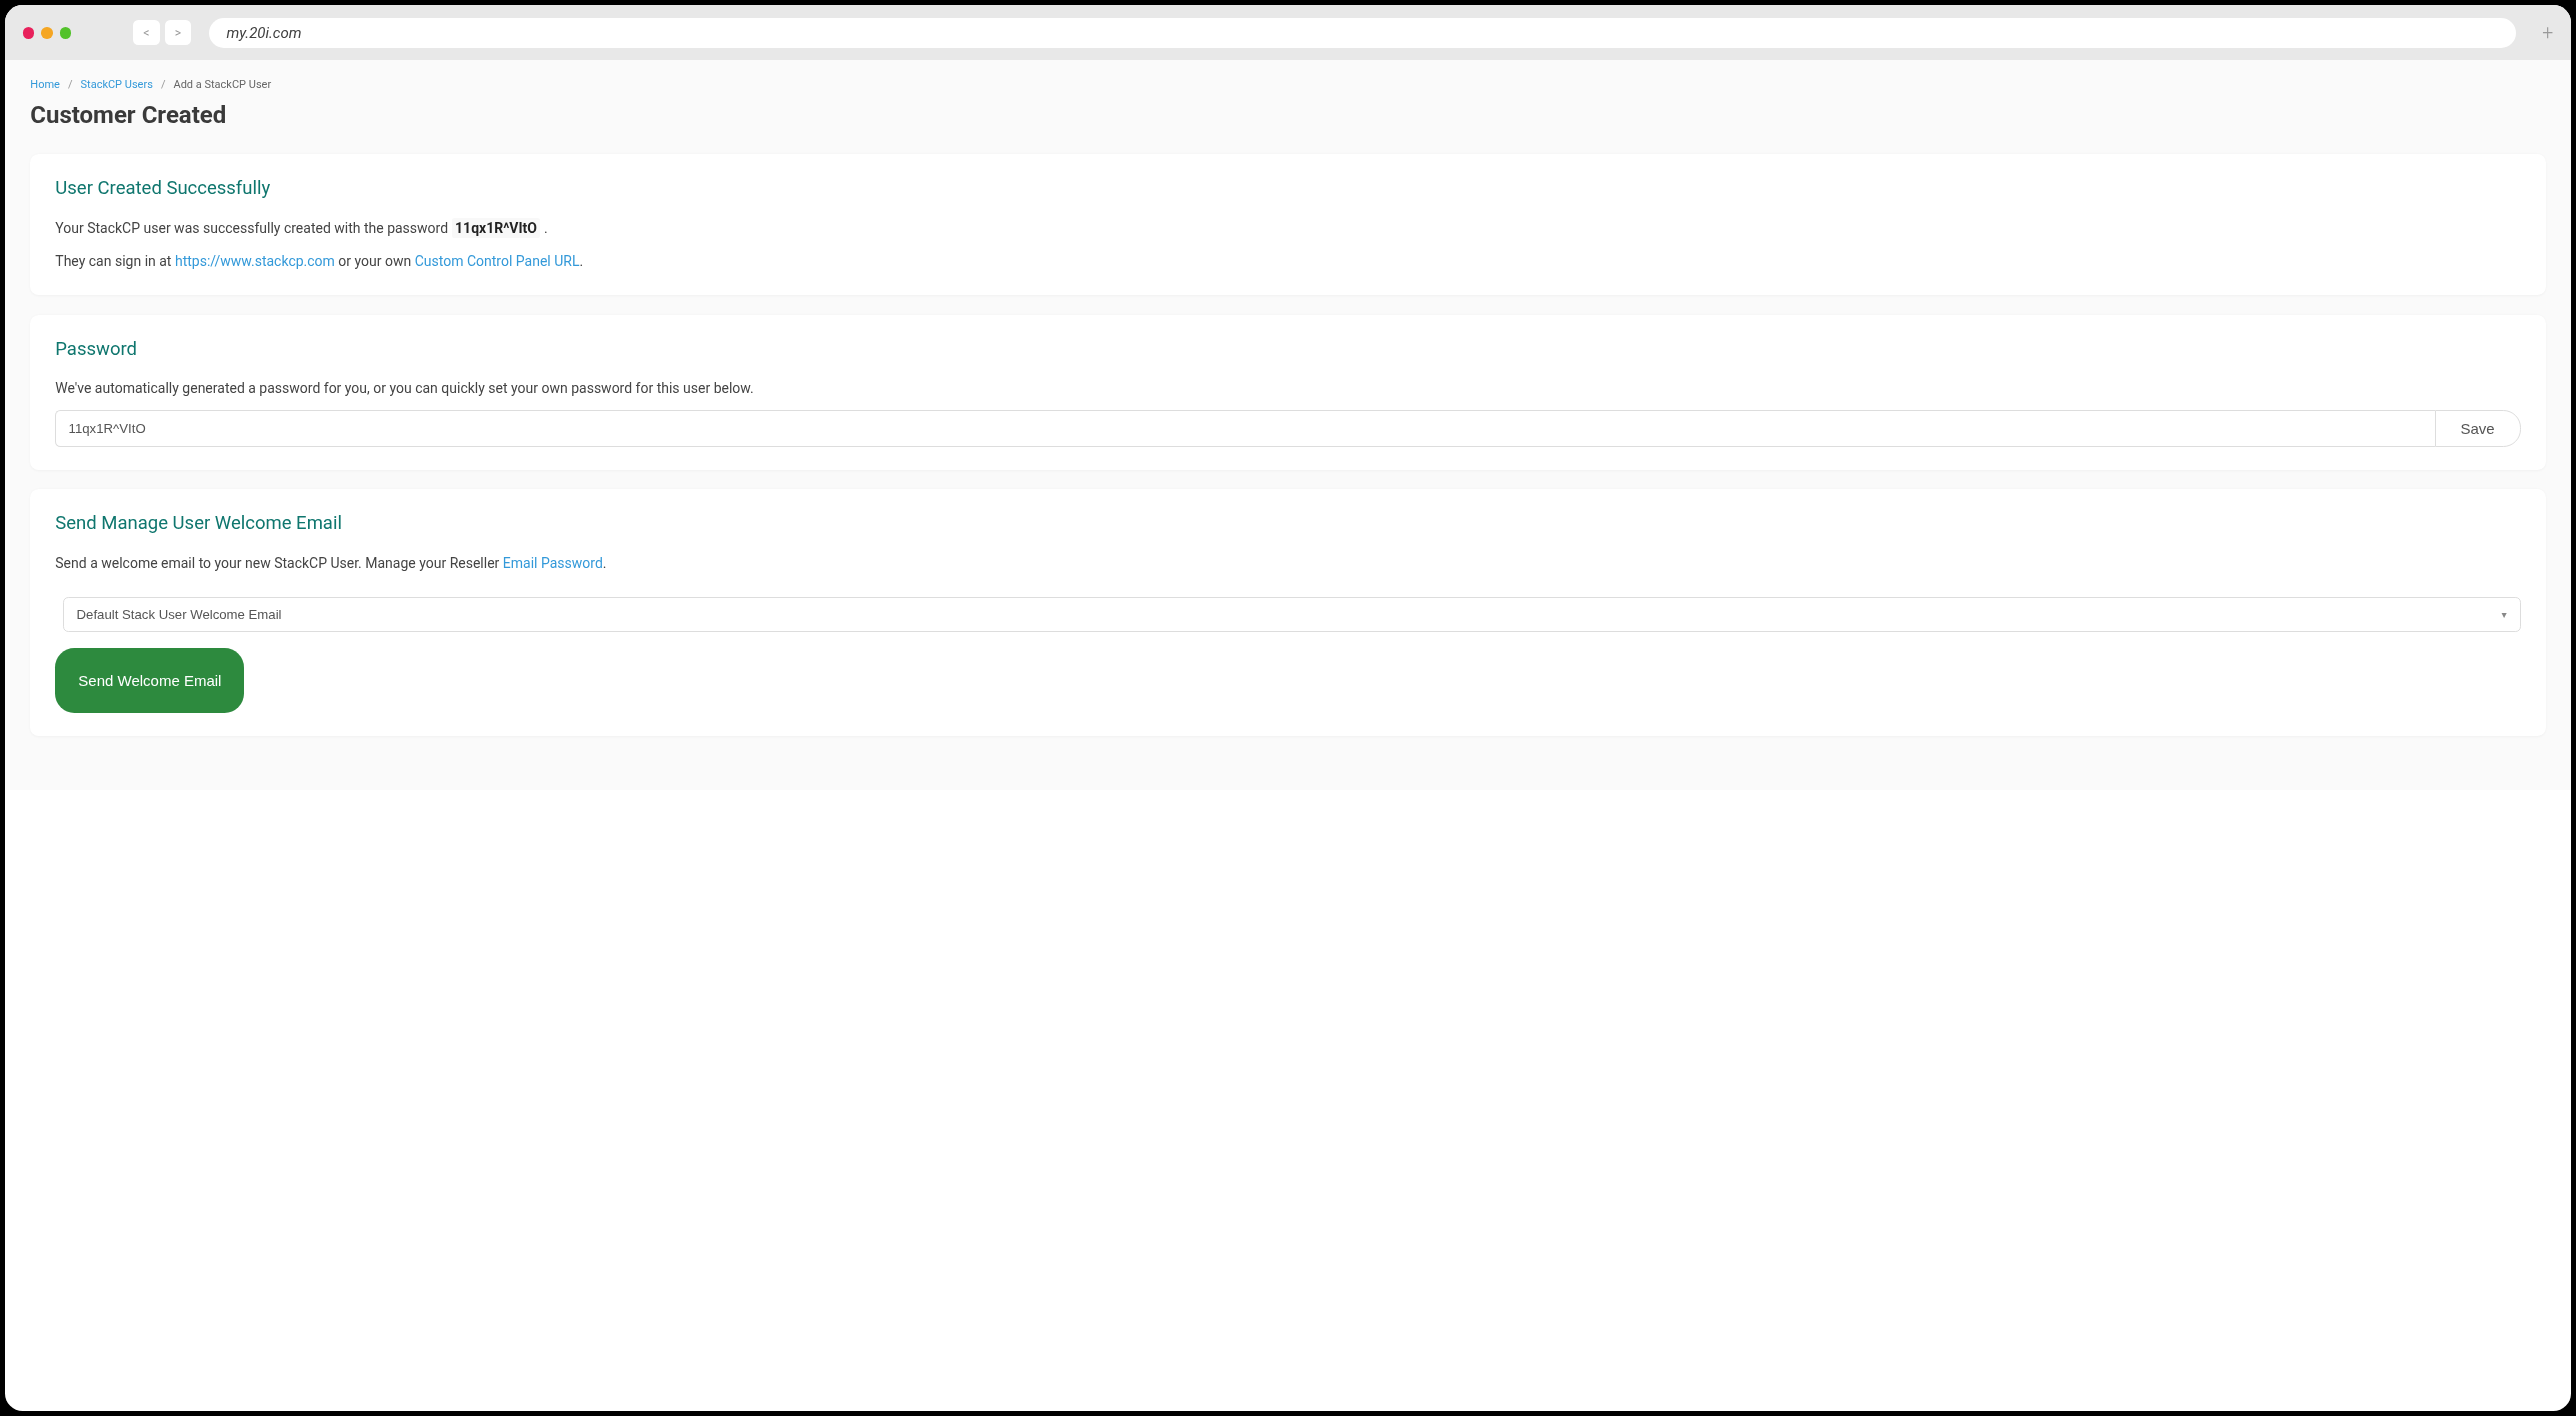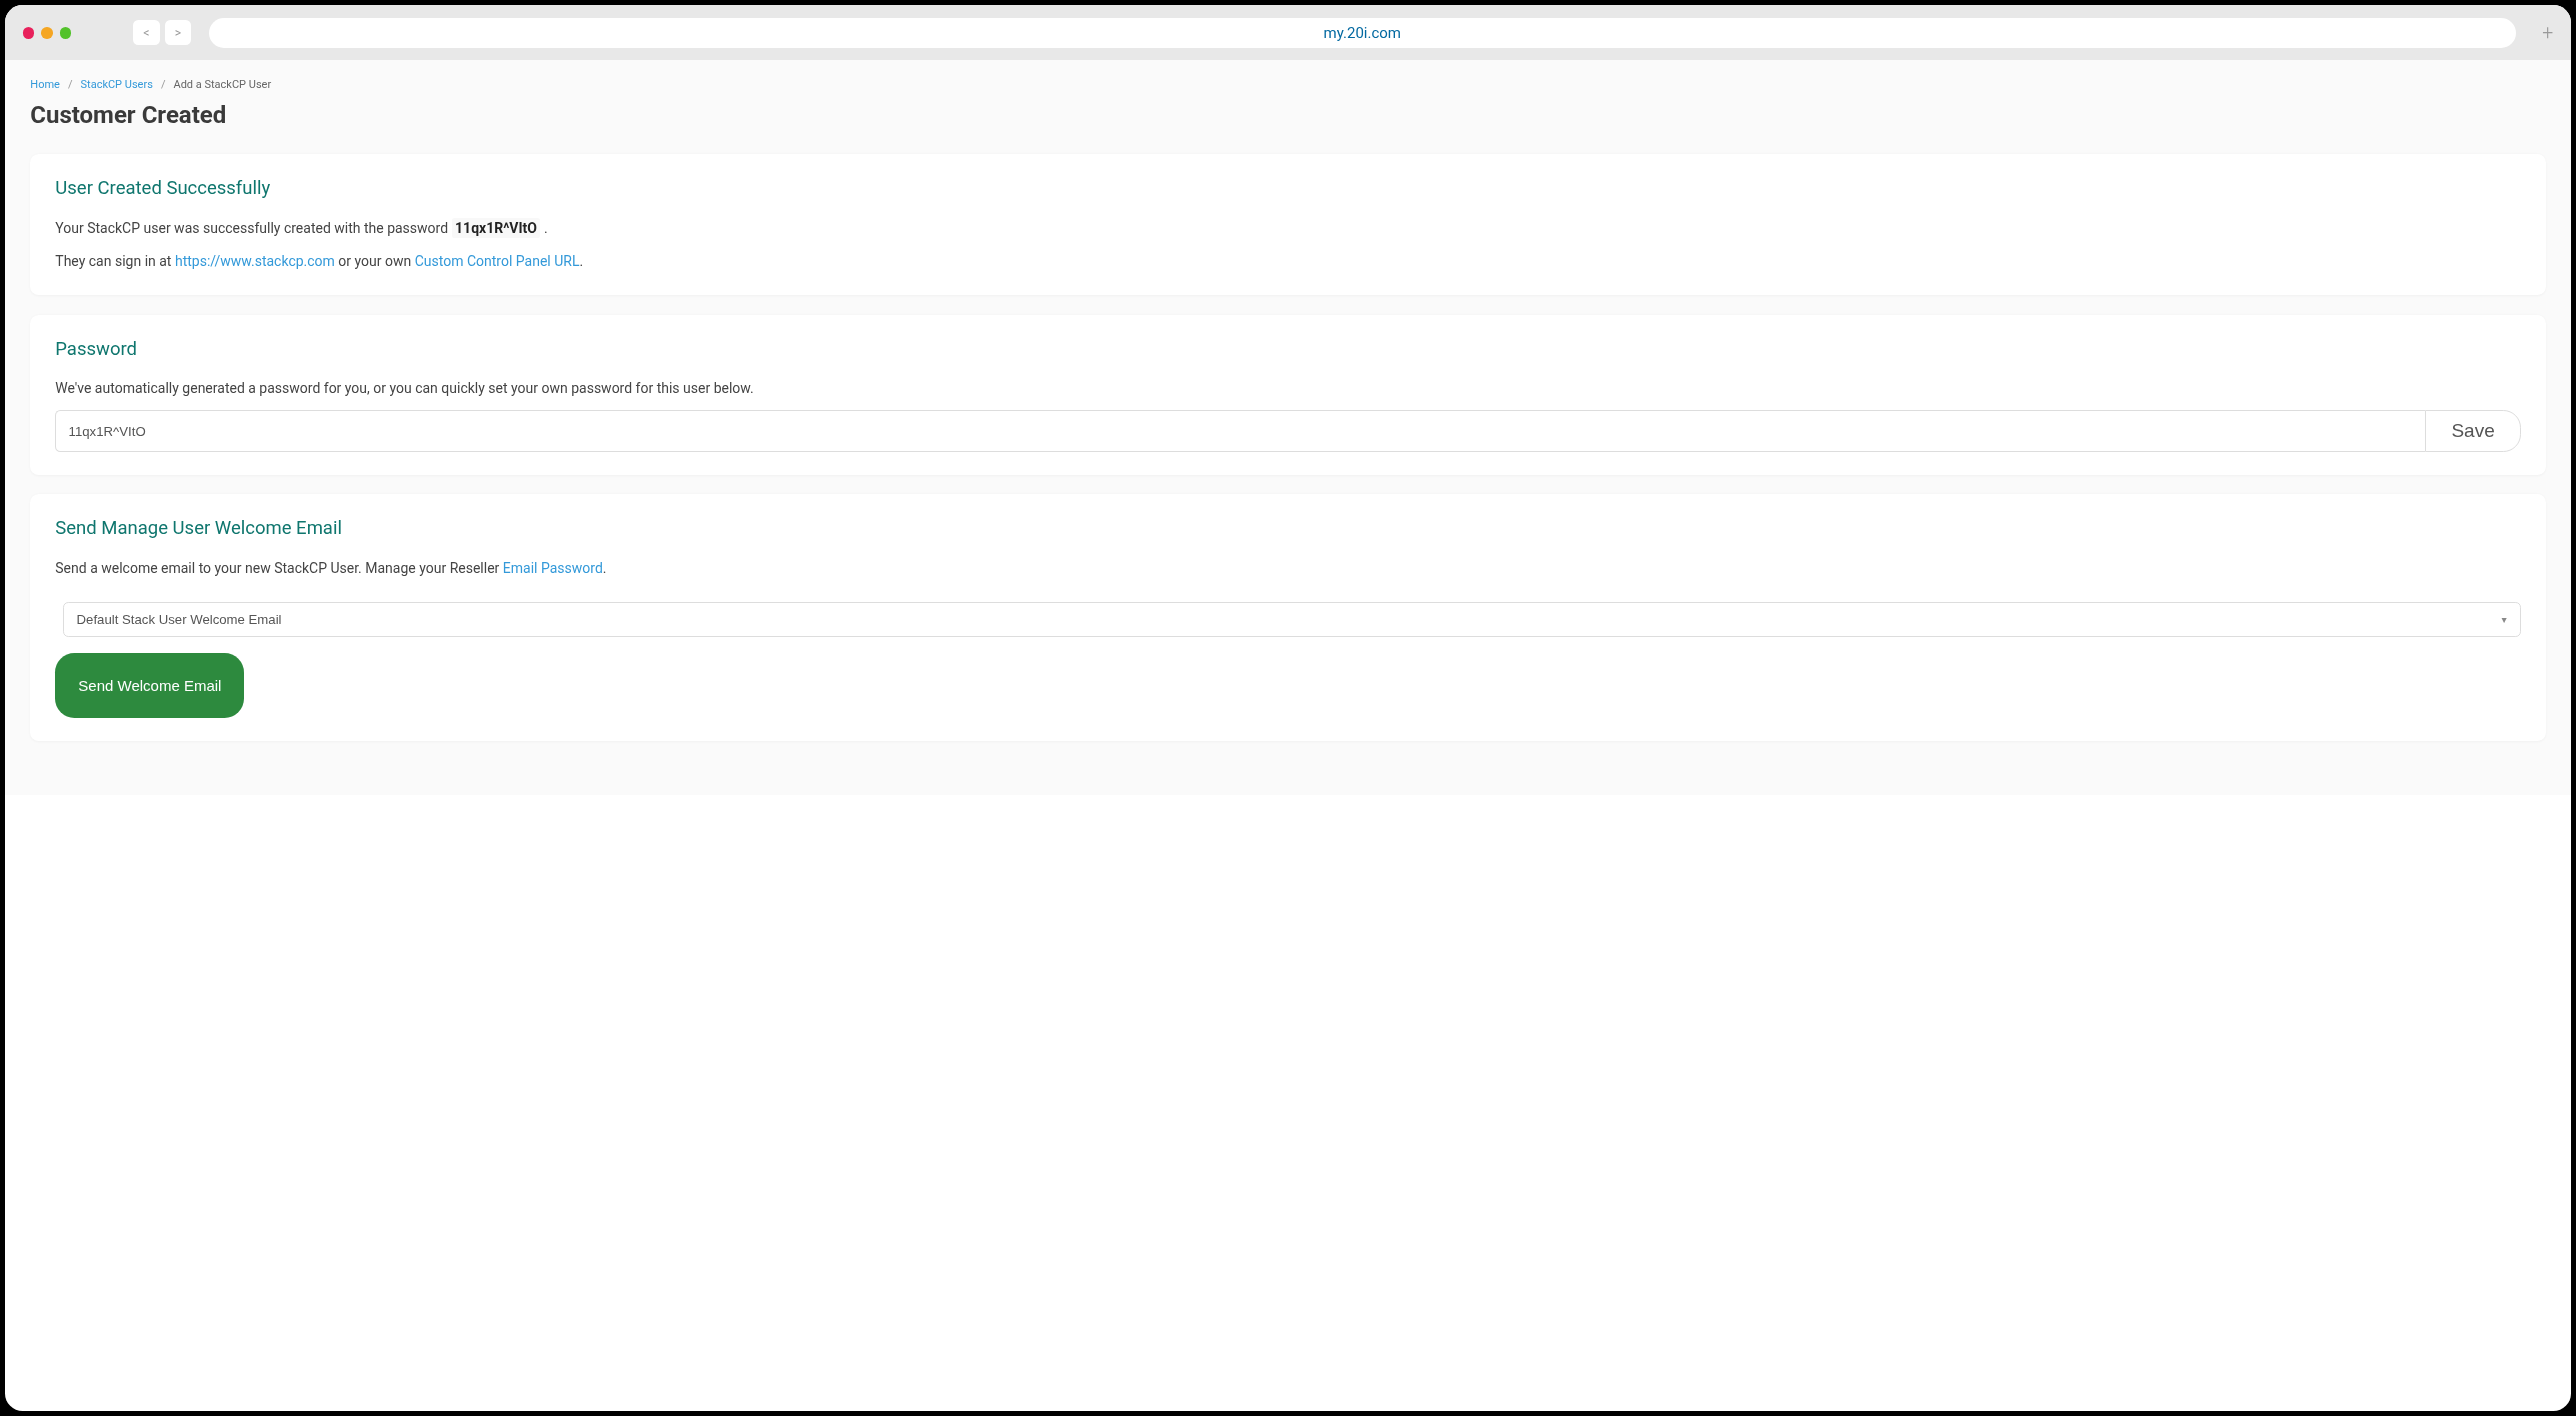--- a/index.html
+++ b/index.html
@@ -54,23 +54,24 @@
       justify-content: center;
       font-size: 12.3px;
       color: #999;
       cursor: pointer;
     }
     .url-bar {
       flex: 1;
       background: #fff;
       border-radius: 17.6px;
       padding: 6.2px 17.6px;
-      text-align: center;
-      color: #0369a1;
+      text-align: left;
+      color: #404040;
       font-size: 15px;
+      font-style: italic;
     }
     .new-tab-btn {
       font-size: 19.4px;
       color: #999;
       margin-left: 17.6px;
       cursor: pointer;
       font-weight: 300;
     }
     .page-content {
       background: #fafafa;
@@ -139,21 +140,21 @@
       padding: 8.8px 12.3px;
       font-size: 13.2px;
       border: 0.9px solid #ddd;
       border-right: none;
       border-radius: 5.3px 0 0 5.3px;
       color: #555;
       outline: none;
     }
     .save-btn {
       padding: 8.8px 25px;
-      font-size: 19px;
+      font-size: 15px;
       border: 0.9px solid #ddd;
       background: #fff;
       border-radius: 0 17.6px 17.6px 0;
       color: #555;
       cursor: pointer;
     }
     .select-wrapper {
       position: relative;
       margin-top: 23px;
       margin-bottom: 16px;

